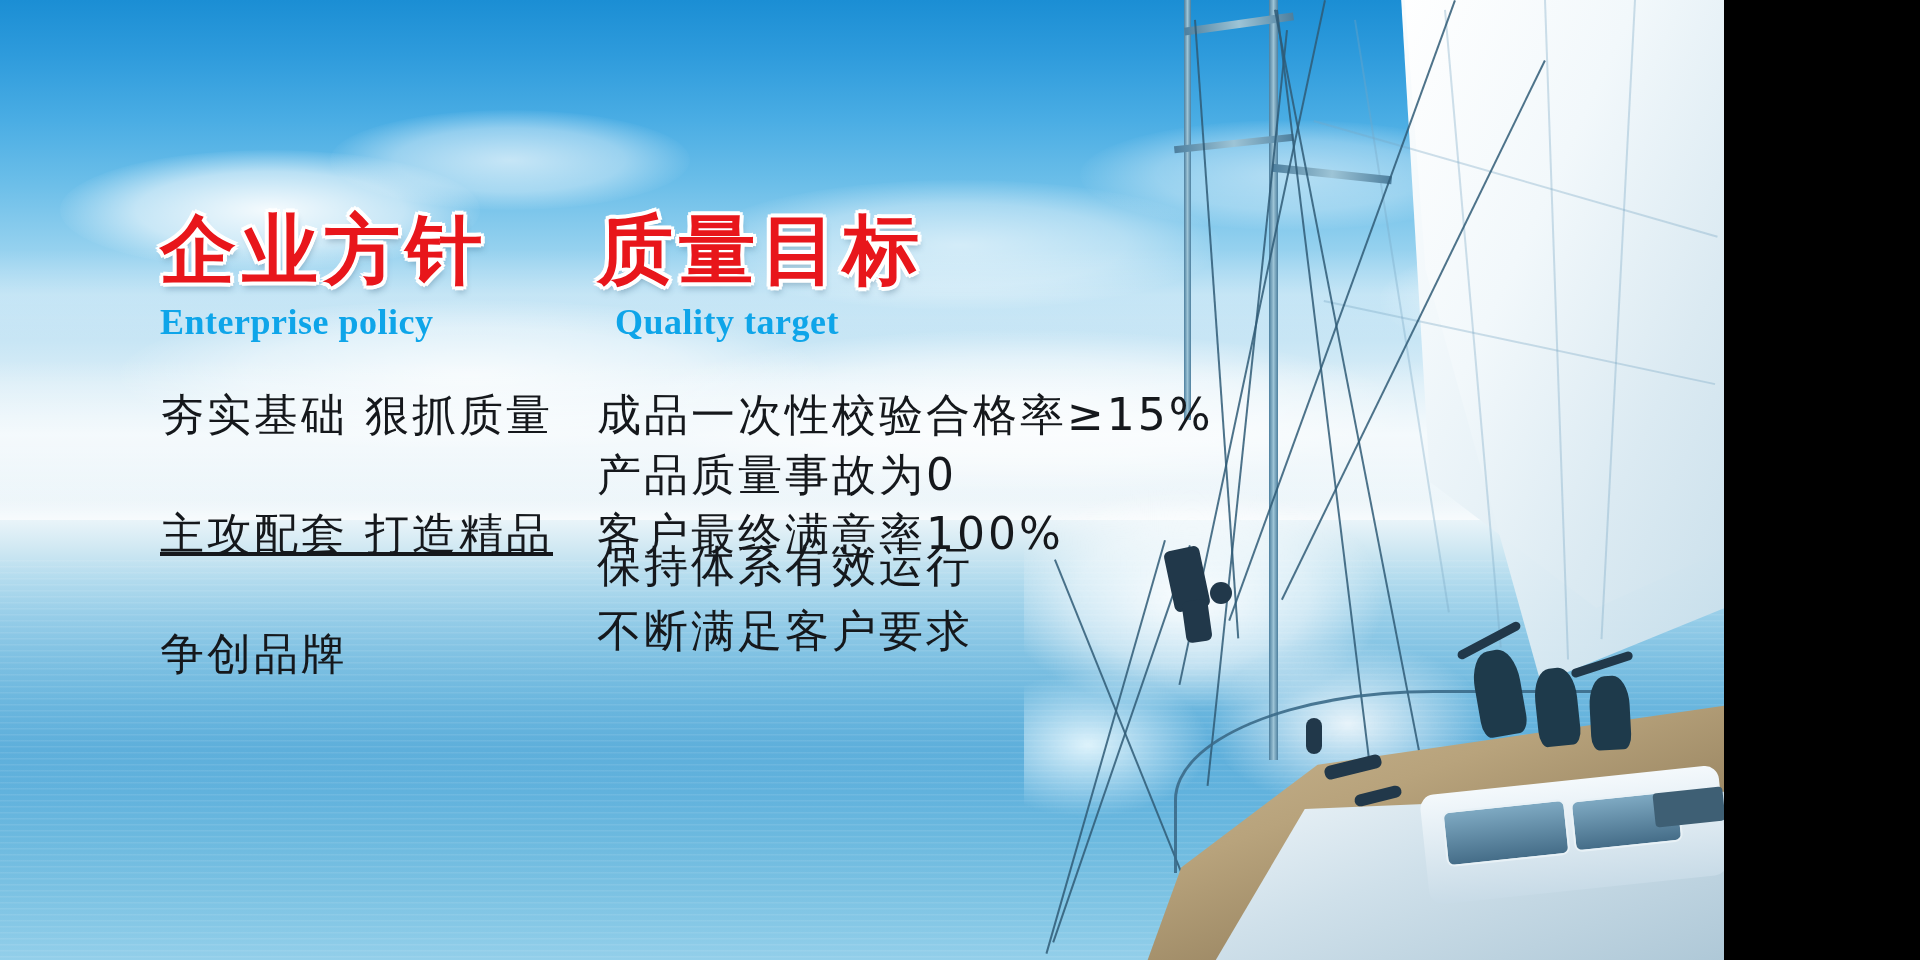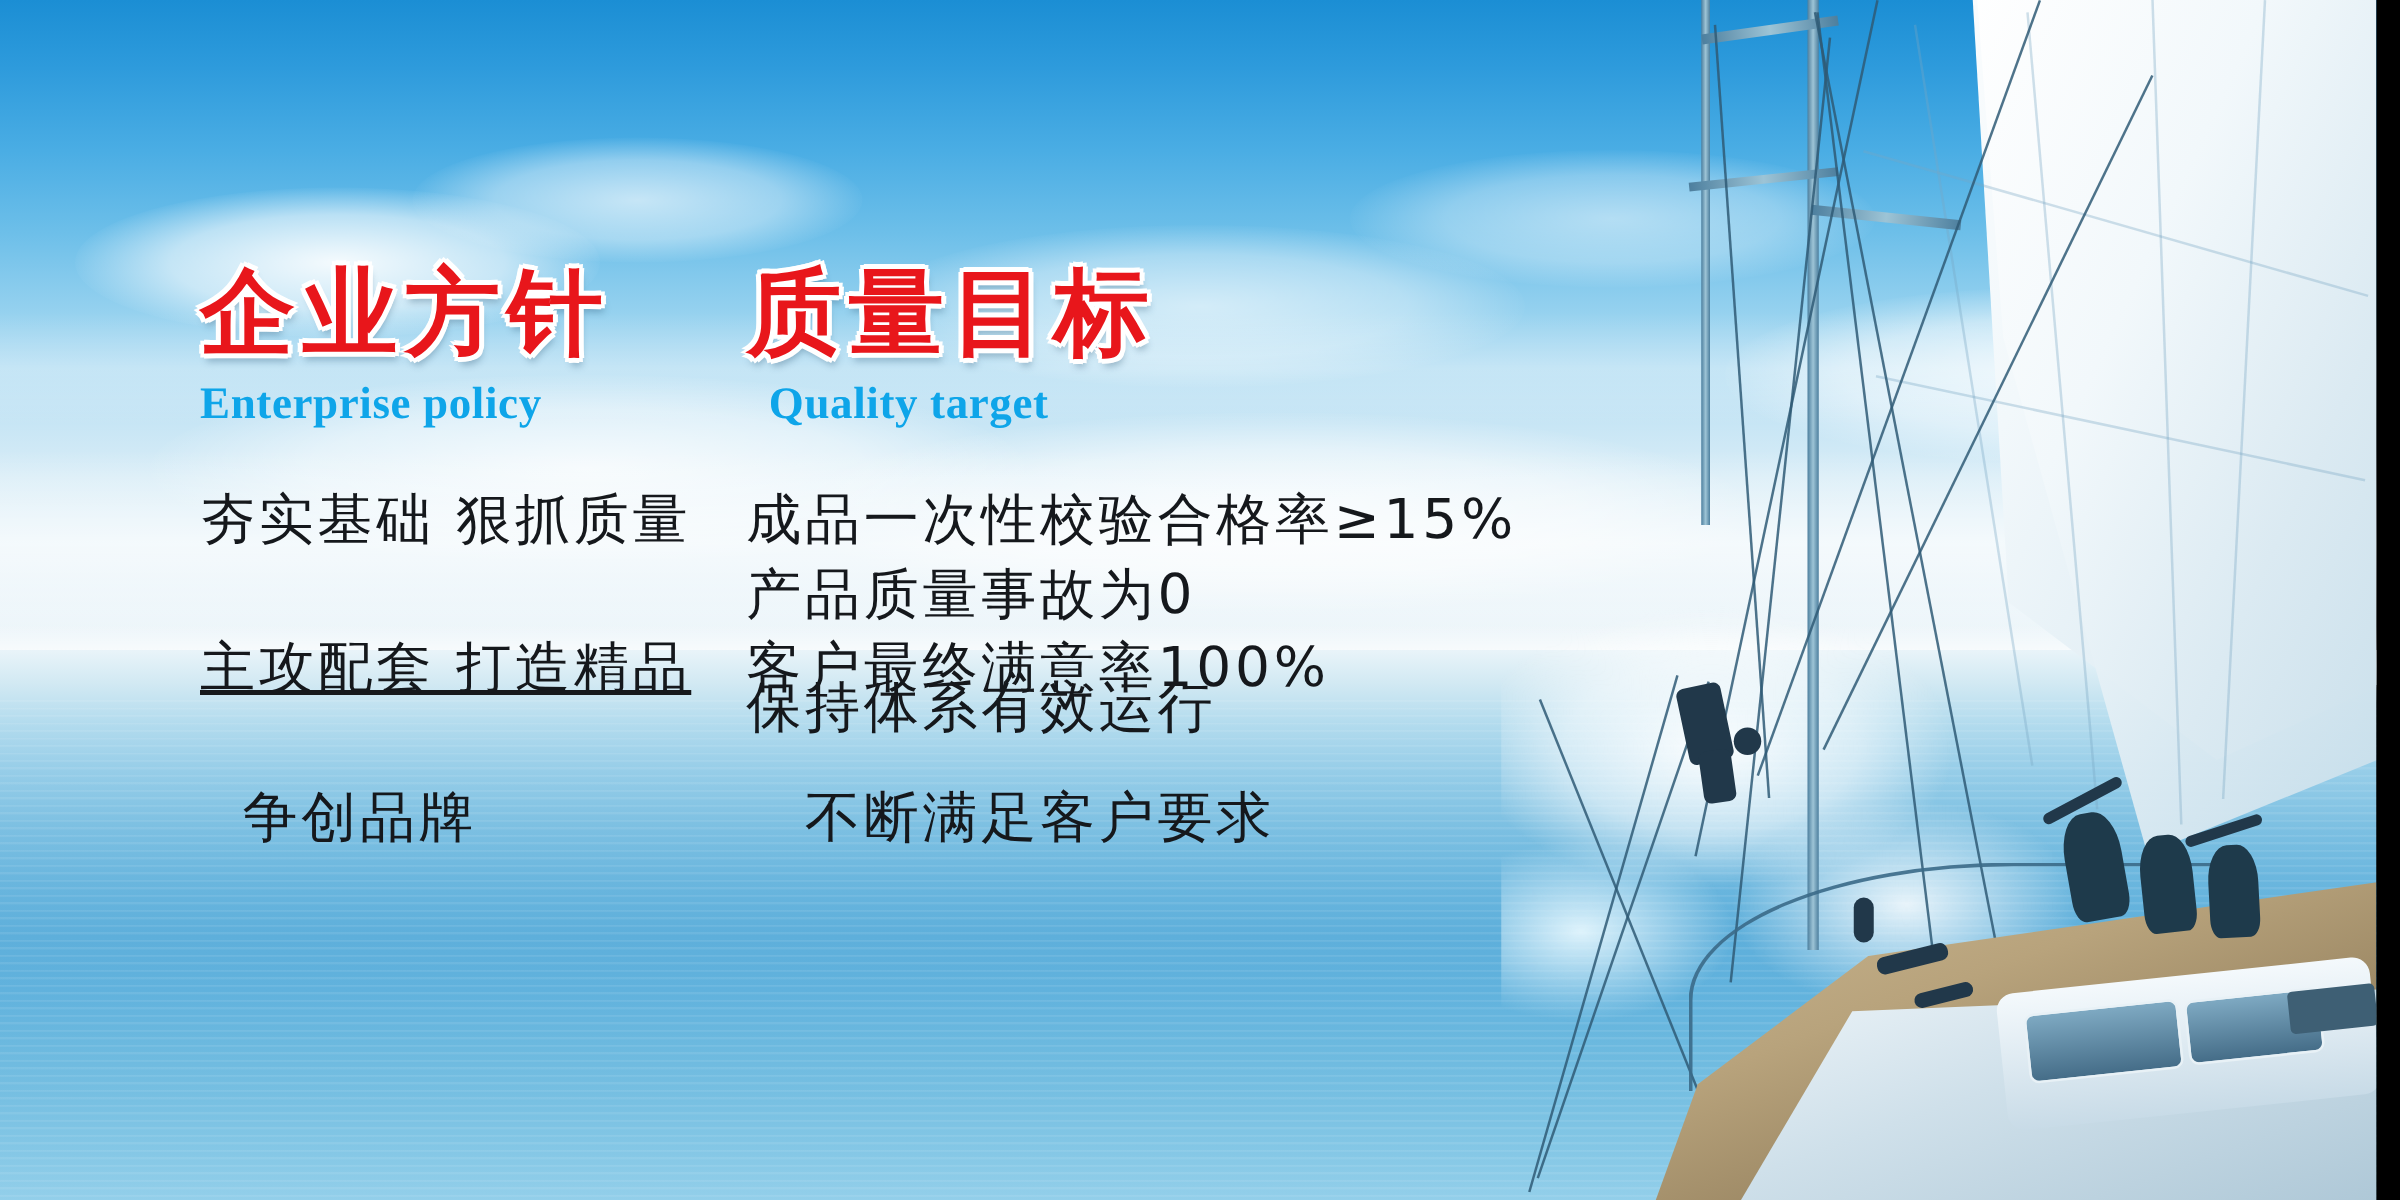--- a/index.html
+++ b/index.html
@@ -2,21 +2,21 @@
 <html><head>
 <meta charset="utf-8">
 <style>
   html, body {
     margin: 0;
     padding: 0;
     background: #000;
   }
   #stage {
     position: relative;
-    width: 1901px;
+    width: 1724px;
     height: 960px;
     overflow: hidden;
     font-family: "Liberation Sans", sans-serif;
   }
 
   
   .bg-sky {
     position: absolute;
     left: 0; top: 0;
     width: 1920px; height: 548px;
@@ -295,29 +295,29 @@
   </div>
 
   <div class="heading col-left" style="top:212px;">企业方针</div>
 
   <div class="subheading col-left" style="top:301px;">Enterprise policy</div>
 
   <div class="bodyline col-left" style="top:386px;">夯实基础  狠抓质量</div>
 
   <div class="bodyline col-left" style="top:505px;text-decoration:underline;">主攻配套  打造精品</div>
 
-  <div class="bodyline col-left" style="top:625px;margin-left:34px;">争创品牌</div>
+  <div class="bodyline col-left" style="top:625px;">争创品牌</div>
 
   <div class="heading col-right" style="top:212px;">质量目标</div>
 
   <div class="subheading col-right" style="top:301px; left:615px;">Quality target</div>
 
   <div class="bodyline col-right" style="top:386px;">成品一次性校验合格率≥15%</div>
 
   <div class="bodyline col-right" style="top:446px;">产品质量事故为0</div>
 
   <div class="bodyline col-right" style="top:505px;text-align:center;">客户最终满意率100%</div>
 
   <div class="bodyline col-right" style="top:537px;font-family:Liberation Mono, monospace;">保持体系有效运行</div>
 
-  <div class="bodyline col-right" style="top:625px;margin-left:47px;">不断满足客户要求</div>
+  <div class="bodyline col-right" style="top:602px;">不断满足客户要求</div>
 
 </div>
 
 </body></html>

